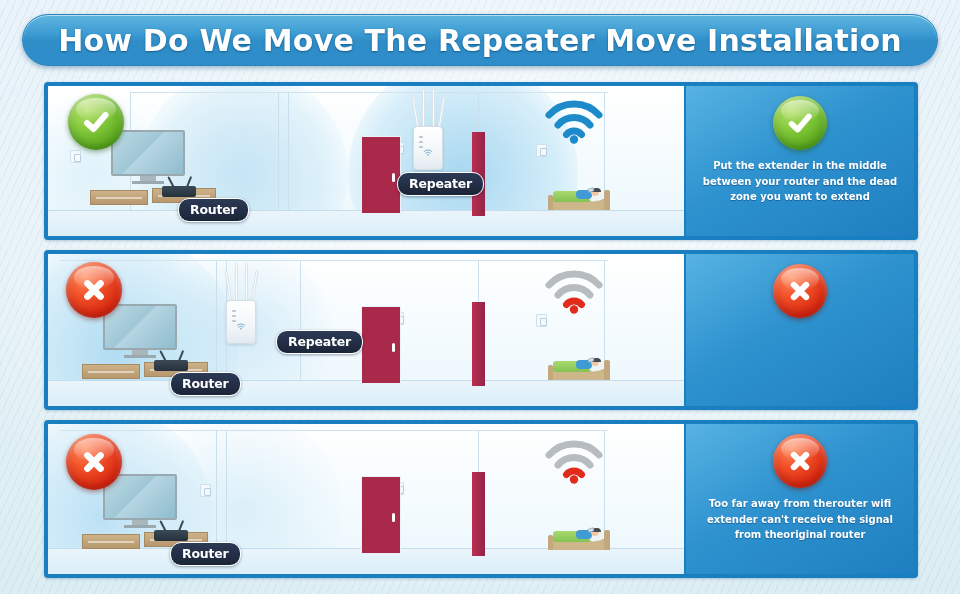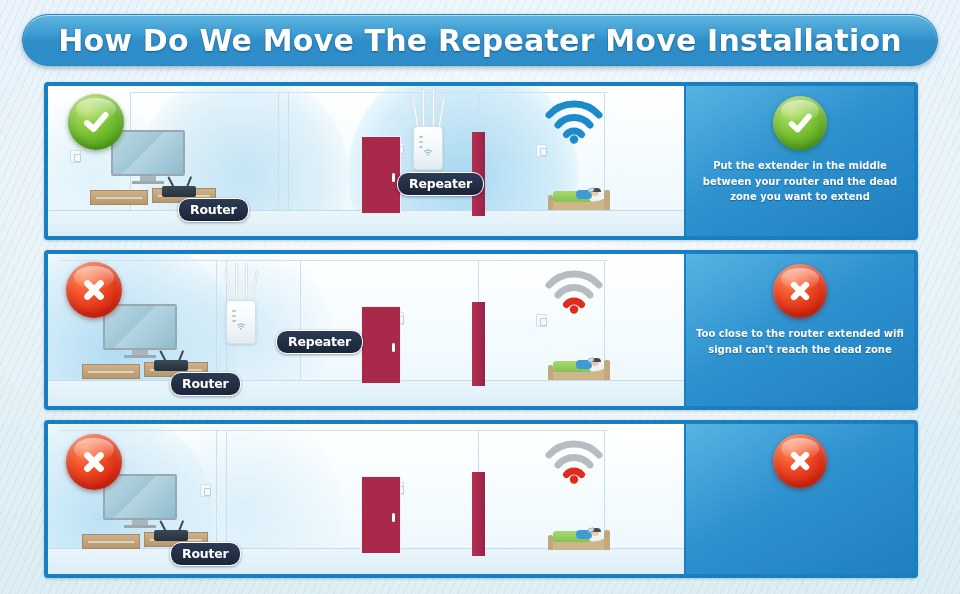--- a/index.html
+++ b/index.html
@@ -414,21 +414,20 @@
     <div class="pill" style="left:228px;top:76px;">Repeater</div>
   </div>
 
   <div class="side">
     <div class="badge no" style="position:relative;margin:10px auto 8px;width:54px;height:54px;">
       <div class="gloss"></div>
       <svg width="28" height="28" viewBox="0 0 32 32">
         <path d="M9 9 L23 23 M23 9 L9 23" stroke="#fff" stroke-width="7" fill="none" stroke-linecap="round"></path>
       </svg>
     </div>
-    <div class="side-text">Too close to the router extended wifi signal can't reach the dead zone</div>
   </div>
 </div>
 
 <div class="panel" id="panel-3">
   <div class="scene">
 
     <div class="blob" style="left:-60px;top:-20px;width:225px;height:225px;background:radial-gradient(circle,rgba(178,221,243,.85) 0%,rgba(208,235,248,.55) 58%,rgba(235,247,253,0) 80%);"></div>
     <div class="blob" style="left:95px;top:-15px;width:200px;height:200px;background:radial-gradient(circle,rgba(203,232,246,.6) 0%,rgba(232,246,252,0) 76%);"></div>
 
     <div class="floor"></div>
@@ -485,14 +484,15 @@
     <div class="pill" style="left:122px;top:118px;">Router</div>
   </div>
 
   <div class="side">
     <div class="badge no" style="position:relative;margin:10px auto 8px;width:54px;height:54px;">
       <div class="gloss"></div>
       <svg width="28" height="28" viewBox="0 0 32 32">
         <path d="M9 9 L23 23 M23 9 L9 23" stroke="#fff" stroke-width="7" fill="none" stroke-linecap="round"></path>
       </svg>
     </div>
+    <div class="side-text">Too far away from therouter wifi extender can't receive the signal from theoriginal router</div>
   </div>
 </div>
 
 </body></html>

